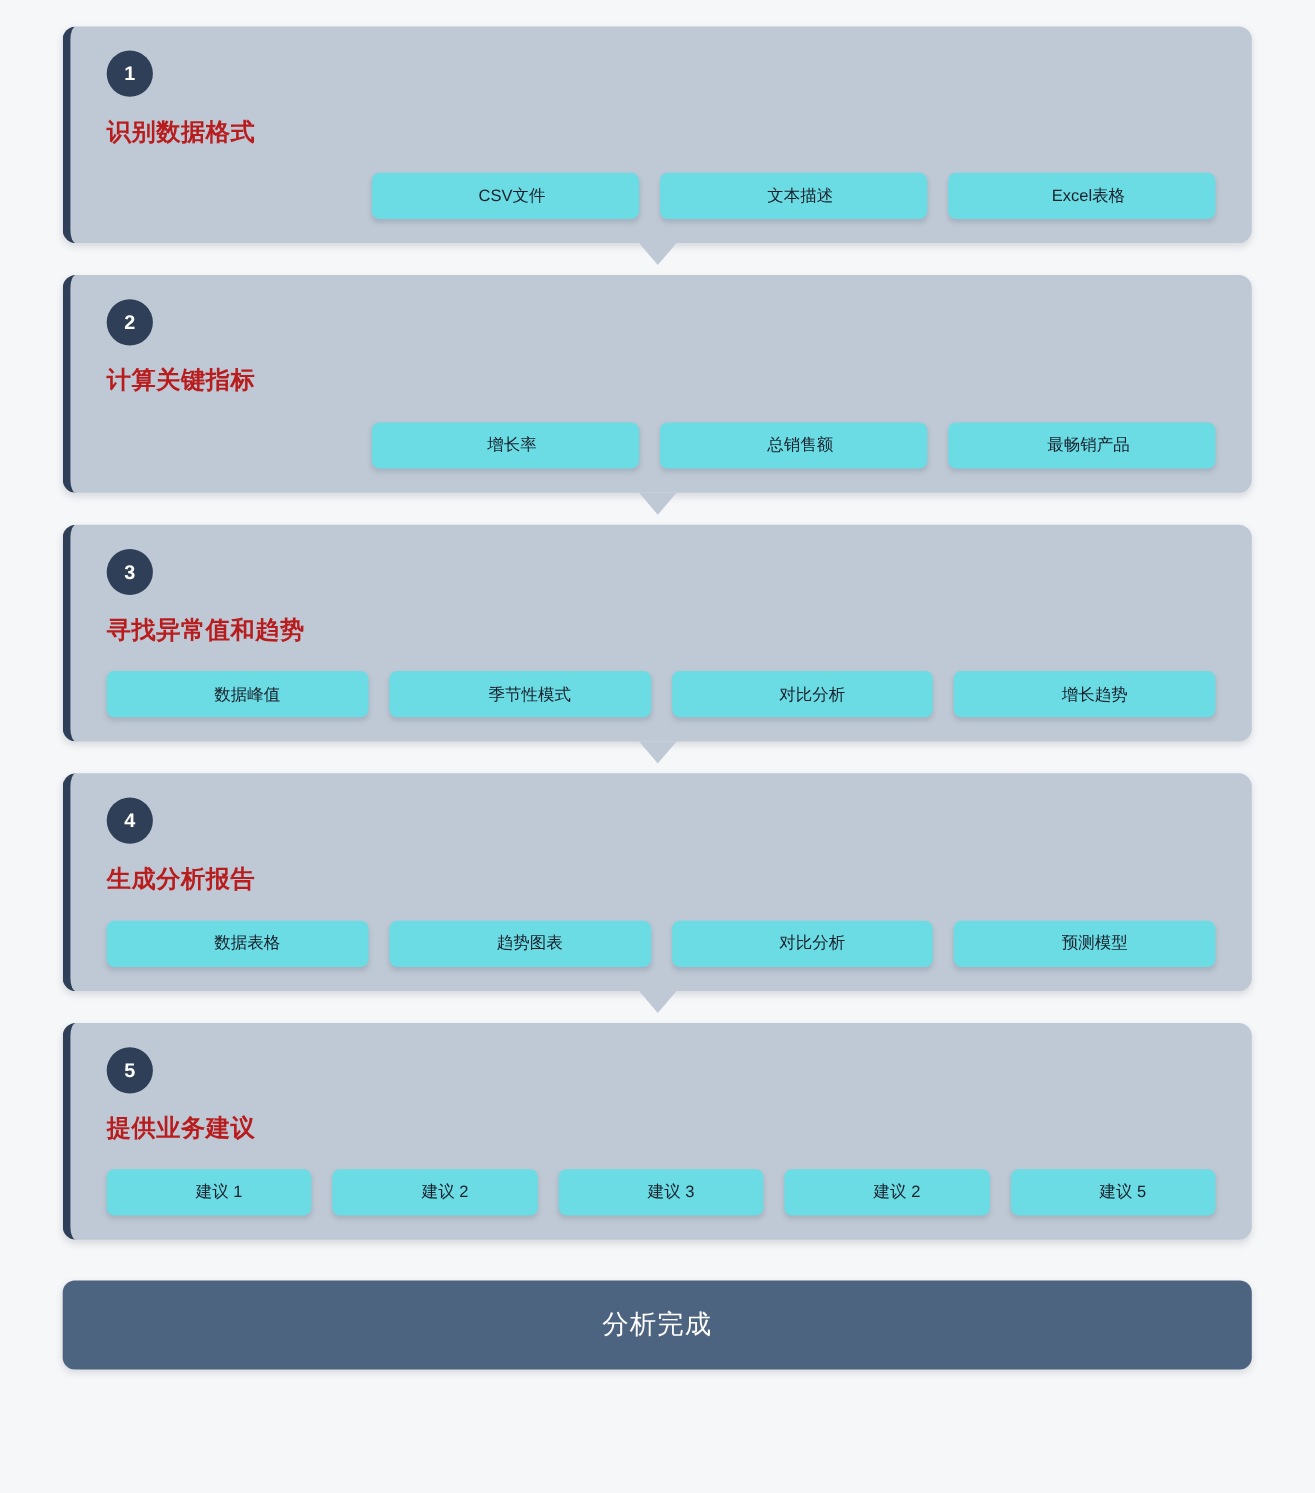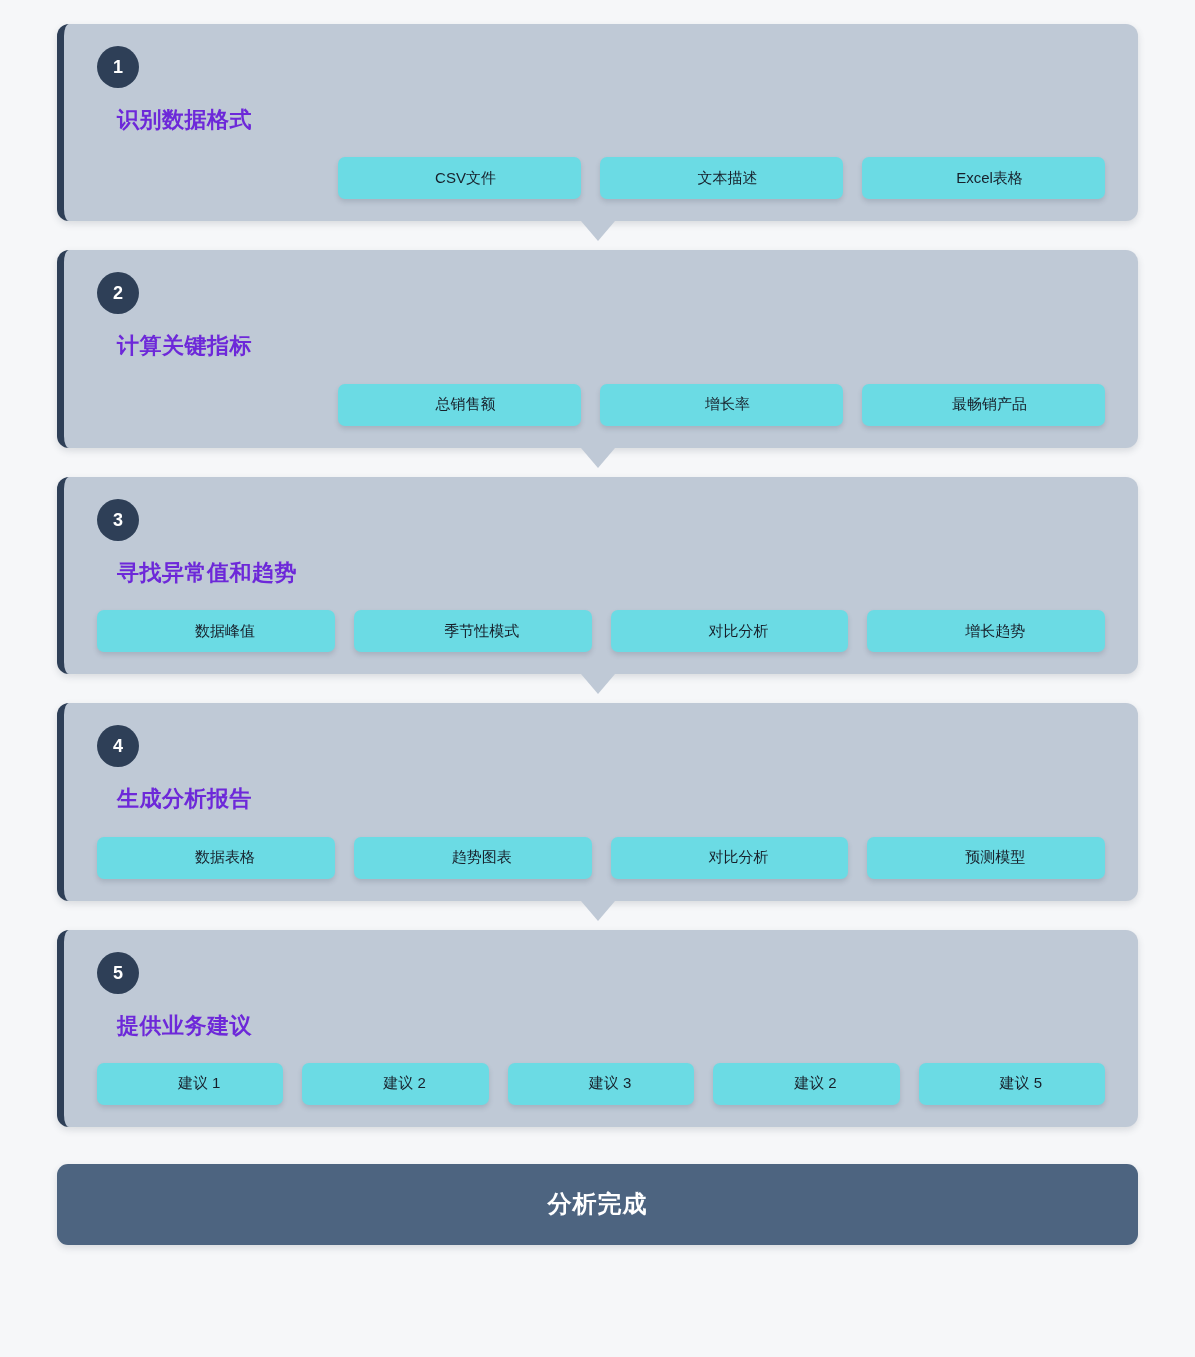--- a/index.html
+++ b/index.html
@@ -43,24 +43,23 @@
     display: flex;
     align-items: center;
     justify-content: center;
     line-height: 1;
     margin-bottom: 19px;
   }
 
   .step-title {
     font-size: 22px;
     font-weight: bold;
-    color: #6d28d9;
+    color: #b91c1c;
     letter-spacing: 0.5px;
     line-height: 1.2;
-    margin-left: 20px;
   }
 
   .tag-row {
     display: flex;
     gap: 19px;
     margin-top: 24px;
   }
   .tag-row.align-right { justify-content: flex-end; }
 
   .tag {
@@ -105,21 +104,21 @@
 
   .footer-bar {
     background: #4d6480;
     color: #ffffff;
     border-radius: 11px;
     height: 81px;
     display: flex;
     align-items: center;
     justify-content: center;
     font-size: 24px;
-    font-weight: bold;
+    font-weight: normal;
     letter-spacing: 1px;
     box-shadow: 0 3px 7px rgba(60,72,90,0.16);
   }
 </style>
 </head>
 <body>
 
 <div id="flow-root">
     <div class="step-card">
       <div class="step-badge">1</div>
@@ -130,22 +129,22 @@
         <div class="tag">Excel表格</div>
       </div>
     </div>
     <div class="connector">
       <div class="arrow"></div>
     </div>
     <div class="step-card">
       <div class="step-badge">2</div>
       <div class="step-title">计算关键指标</div>
       <div class="tag-row align-right">
+        <div class="tag">增长率</div>
         <div class="tag">总销售额</div>
-        <div class="tag">增长率</div>
         <div class="tag">最畅销产品</div>
       </div>
     </div>
     <div class="connector">
       <div class="arrow"></div>
     </div>
     <div class="step-card">
       <div class="step-badge">3</div>
       <div class="step-title">寻找异常值和趋势</div>
       <div class="tag-row fill">

